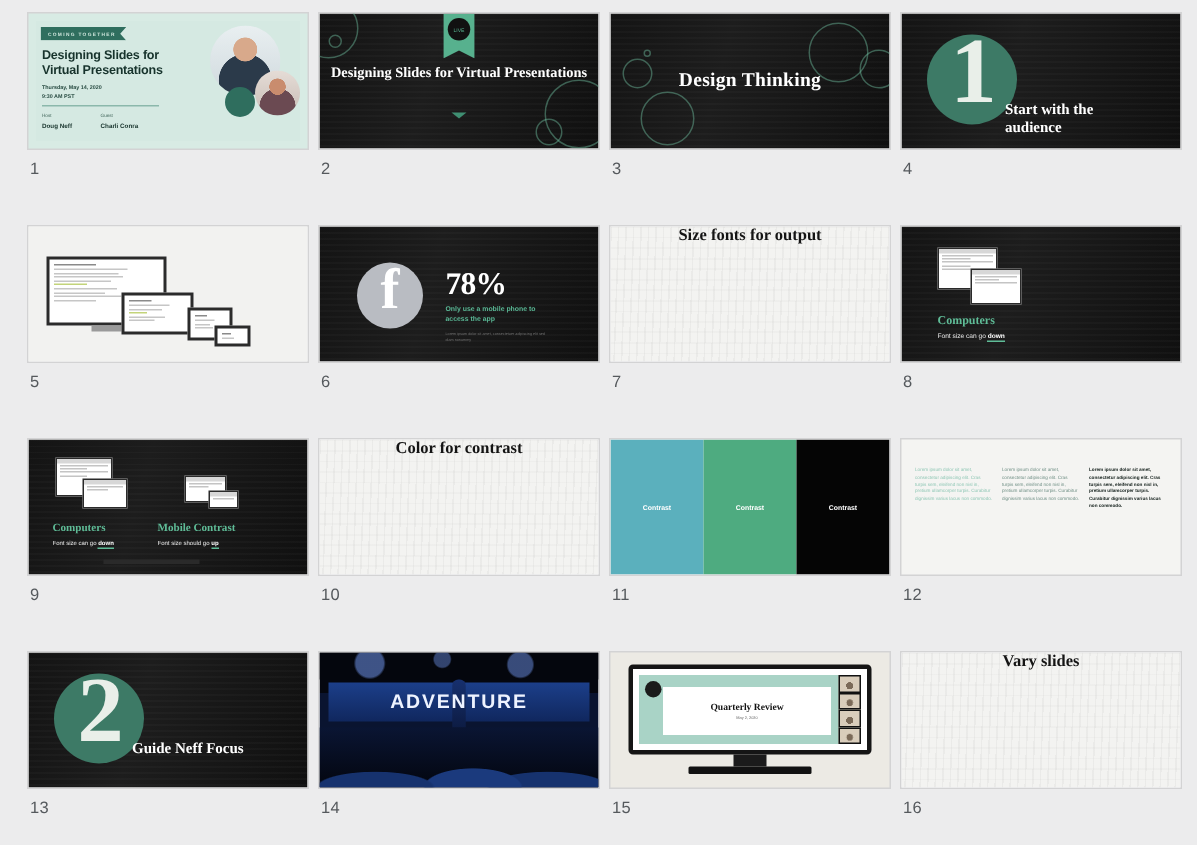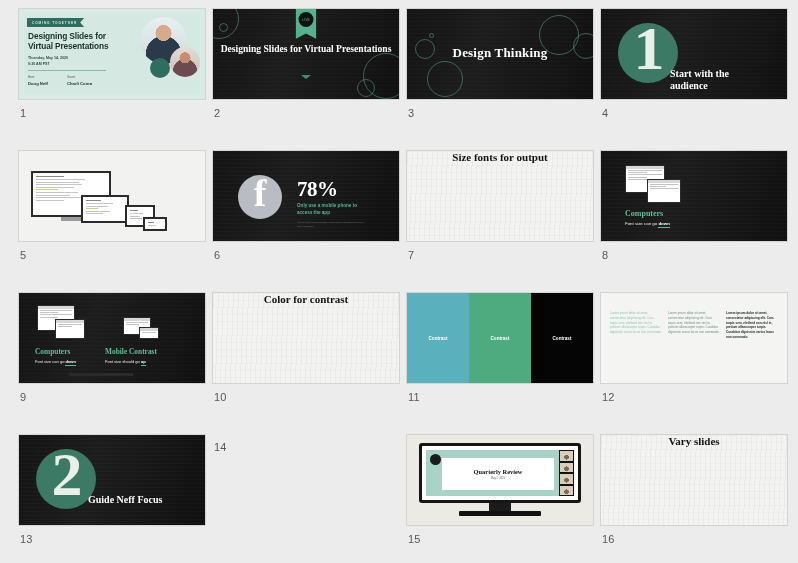--- a/index.html
+++ b/index.html
@@ -453,20 +453,28 @@
     <div class="thumb numslide s13">
       <div class="fill dark"></div>
       <div class="circ"></div>
       <div class="big">2</div>
       <div class="t serif">Guide Neff Focus</div>
     </div>
     <div class="num">13</div>
   </div>
 
   <div class="cell">
+    <div class="thumb s14">
+      <div class="hall"></div>
+      <div class="lights"></div>
+      <div class="screen"></div>
+      <div class="person"></div>
+      <div class="word">ADVENTURE</div>
+      <div class="crowd"></div>
+    </div>
     <div class="num">14</div>
   </div>
 
   <div class="cell">
     <div class="thumb s15">
       <div class="mon">
         <div class="scr">
           <div class="main">
             <div class="av"></div>
             <div class="deck">

